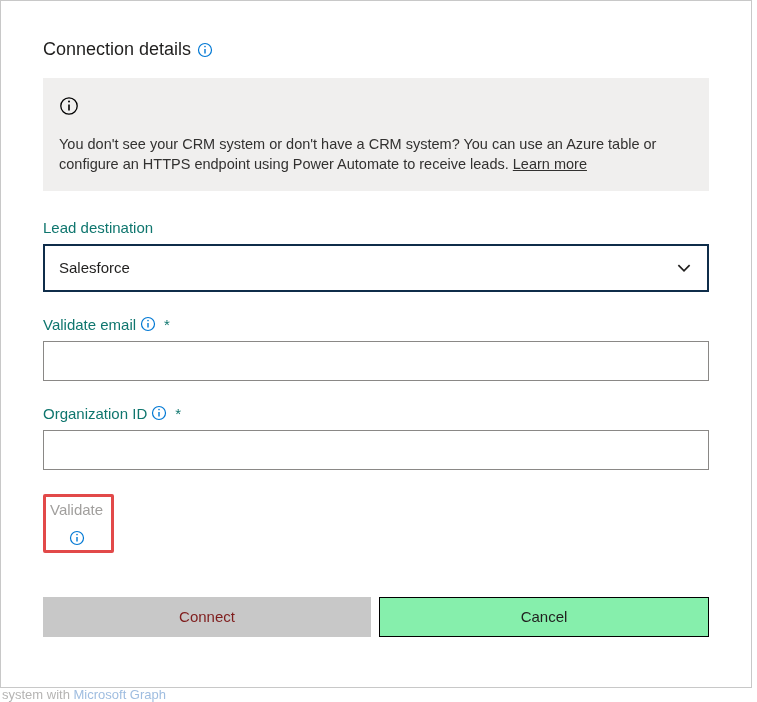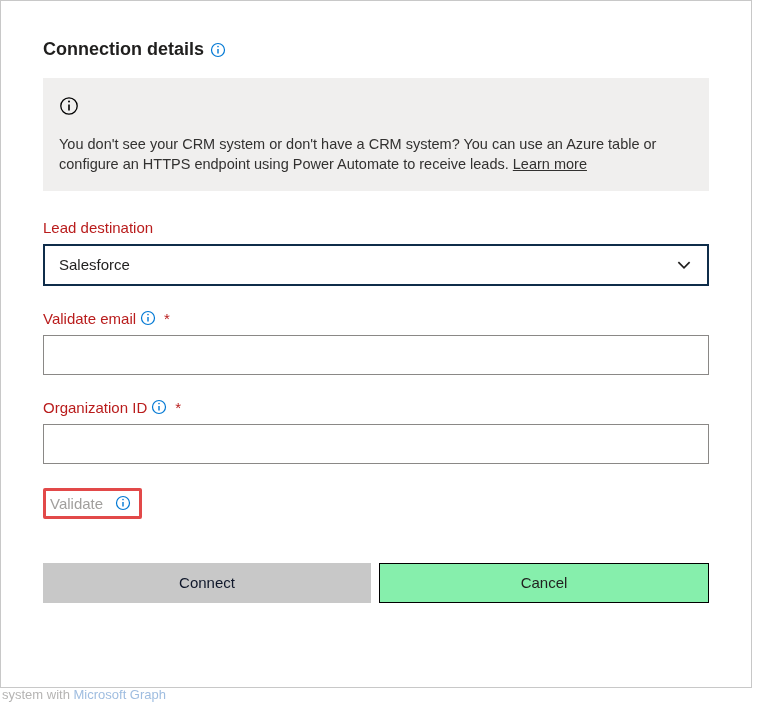--- a/index.html
+++ b/index.html
@@ -24,21 +24,21 @@
       position: relative;
     }
     .heading-row {
       display: flex;
       align-items: center;
       gap: 6px;
       margin-bottom: 18px;
     }
     .heading-row h2 {
       font-size: 18px;
-      font-weight: 700;
+      font-weight: 400;
       color: #201f1e;
     }
     .info-icon {
       display: inline-flex;
       align-items: center;
       justify-content: center;
       width: 16px;
       height: 16px;
       color: #0078d4;
     }
@@ -80,28 +80,28 @@
     }
     .field-group {
       margin-bottom: 24px;
     }
     .field-label-row {
       display: flex;
       align-items: center;
       gap: 4px;
       margin-bottom: 8px;
       font-size: 15px;
-      color: #b91c1c;
+      color: #0f766e;
     }
     .req {
       margin-left: 4px;
     }
     .dropdown {
       border: 2px solid #0f2d4a;
-      height: 42px;
+      height: 48px;
       display: flex;
       align-items: center;
       justify-content: space-between;
       padding: 0 14px;
       cursor: pointer;
       background: #fff;
     }
     .dropdown .dd-value {
       font-size: 15px;
       color: #201f1e;
@@ -127,39 +127,40 @@
       font-size: 15px;
       cursor: pointer;
     }
     .highlight-box {
       border: 3px solid #e24949;
       border-radius: 2px;
       padding: 4px 8px 4px 4px;
       display: inline-flex;
       align-items: center;
       gap: 12px;
+      flex-direction: column;
     }
     .button-row {
       display: flex;
       gap: 8px;
     }
     .btn {
       flex: 1;
       height: 40px;
       font-size: 15px;
       font-family: inherit;
       cursor: pointer;
       border: none;
       display: flex;
       align-items: center;
       justify-content: center;
     }
     .btn-primary {
       background: #c8c8c8;
-      color: #0f172a;
+      color: #7f1d1d;
     }
     .btn-secondary {
       background: #86efac;
       color: #201f1e;
       border: 1px solid #000;
     }
     .footer-leak {
       position: absolute;
       bottom: 0;
       left: 2px;

